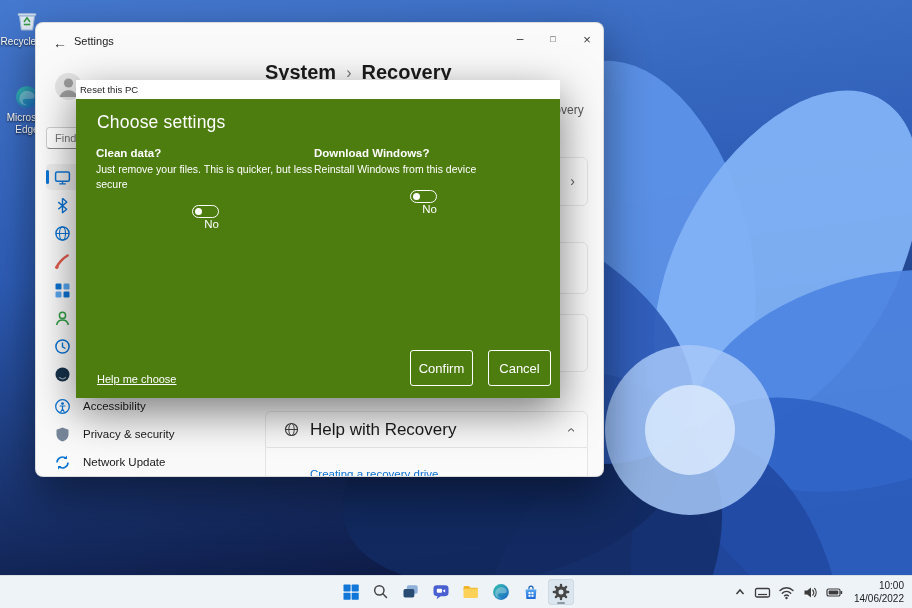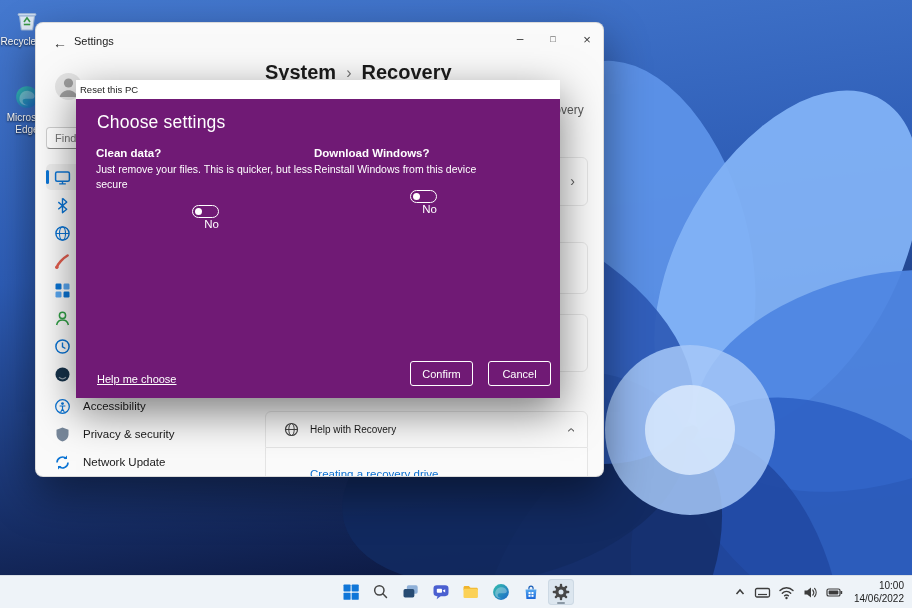--- a/index.html
+++ b/index.html
@@ -51,46 +51,46 @@
   .page-header .sep{margin:0 10px;color:#767676;font-weight:400;font-size:16px;}
   .content-fragment{position:absolute;left:497px;top:80px;font-size:12px;color:#5a5a5a;white-space:nowrap;}
 
   .card{position:absolute;left:229px;width:323px;background:#fbfbfb;border:1px solid #e5e5e5;
     border-radius:6px;box-sizing:border-box;}
   .card .chev{position:absolute;right:12px;top:50%;transform:translateY(-58%);color:#5f5f5f;font-size:14px;}
 
   .expander{position:absolute;left:229px;top:388px;width:323px;box-sizing:border-box;}
   .exp-head{height:37px;background:#fbfbfb;border:1px solid #e5e5e5;border-radius:6px 6px 0 0;
     display:flex;align-items:center;padding:0 14px 0 18px;box-sizing:border-box;}
-  .exp-label{margin-left:11px;font-size:10px;color:#1b1b1b;}
+  .exp-label{margin-left:11px;font-size:17px;color:#1b1b1b;}
   .exp-chev{margin-left:auto;color:#5f5f5f;font-size:14px;transform:rotate(-90deg);}
   .exp-body{height:70px;background:#fbfbfb;border:1px solid #e5e5e5;border-top:0;
     padding:16px 0 0 44px;box-sizing:border-box;}
   .exp-link{font-size:11.5px;color:#0b6fd0;text-decoration:underline;}
 
   
   .dialog{position:absolute;left:76px;top:80px;width:484px;height:318px;z-index:20;
     box-shadow:0 14px 40px rgba(0,0,0,.5);background:#0b74d4;}
   .dlg-titlebar{height:19px;background:#fff;display:flex;align-items:center;padding-left:4px;}
   .dlg-title{font-size:9.5px;color:#1b1b1b;}
-  .dlg-body{position:absolute;left:0;right:0;top:19px;bottom:0;background:#701a75;color:#fff;}
+  .dlg-body{position:absolute;left:0;right:0;top:19px;bottom:0;background:#4d7c0f;color:#fff;}
   .dlg-heading{position:absolute;left:21px;top:13px;font-size:17.5px;font-weight:400;letter-spacing:.2px;}
   .dlg-options{position:absolute;left:20px;top:48px;display:flex;}
   .dlg-col{width:218px;}
   .opt-title{font-size:11.5px;font-weight:bold;}
   .opt-desc{margin-top:3px;font-size:10.5px;line-height:1.45;max-width:224px;}
   .toggle-row{margin-top:13px;display:flex;align-items:center;flex-direction:column;}
   .toggle{position:relative;width:27px;height:13px;box-sizing:border-box;border:1.5px solid #fff;
     border-radius:8px;}
   .toggle .knob{position:absolute;left:2px;top:1.5px;width:7px;height:7px;border-radius:50%;background:#fff;}
   .toggle-label{margin-left:13px;font-size:11.5px;}
   .dlg-help{position:absolute;left:21px;bottom:13px;font-size:11px;color:#fff;text-decoration:underline;}
   .dlg-buttons{position:absolute;right:9px;bottom:12px;display:flex;gap:15px;}
-  .dlg-btn{width:63px;height:25px;box-sizing:border-box;border:1.5px solid #fff;border-radius:3px;
-    background:transparent;color:#fff;font-size:11px;display:flex;align-items:center;justify-content:center;}
+  .dlg-btn{width:63px;height:36px;box-sizing:border-box;border:1.5px solid #fff;border-radius:3px;
+    background:transparent;color:#fff;font-size:13px;display:flex;align-items:center;justify-content:center;}
 
   
   .taskbar{position:absolute;left:0;right:0;bottom:0;height:32px;background:#eef3f8;
     border-top:1px solid #d9dfe6;z-index:30;}
   .tb-center{position:absolute;left:50%;transform:translateX(-50%);top:0;height:32px;
     display:flex;align-items:center;gap:4px;}
   .tb-btn{width:26px;height:26px;border-radius:4px;display:flex;align-items:center;justify-content:center;position:relative;}
   .tb-btn.active{background:#dce6ef;box-shadow:inset 0 0 0 1px #cdd9e4;}
   .tb-btn.active::after{content:"";position:absolute;bottom:1px;left:50%;transform:translateX(-50%);
     width:8px;height:2.5px;border-radius:2px;background:#8b98a5;}

